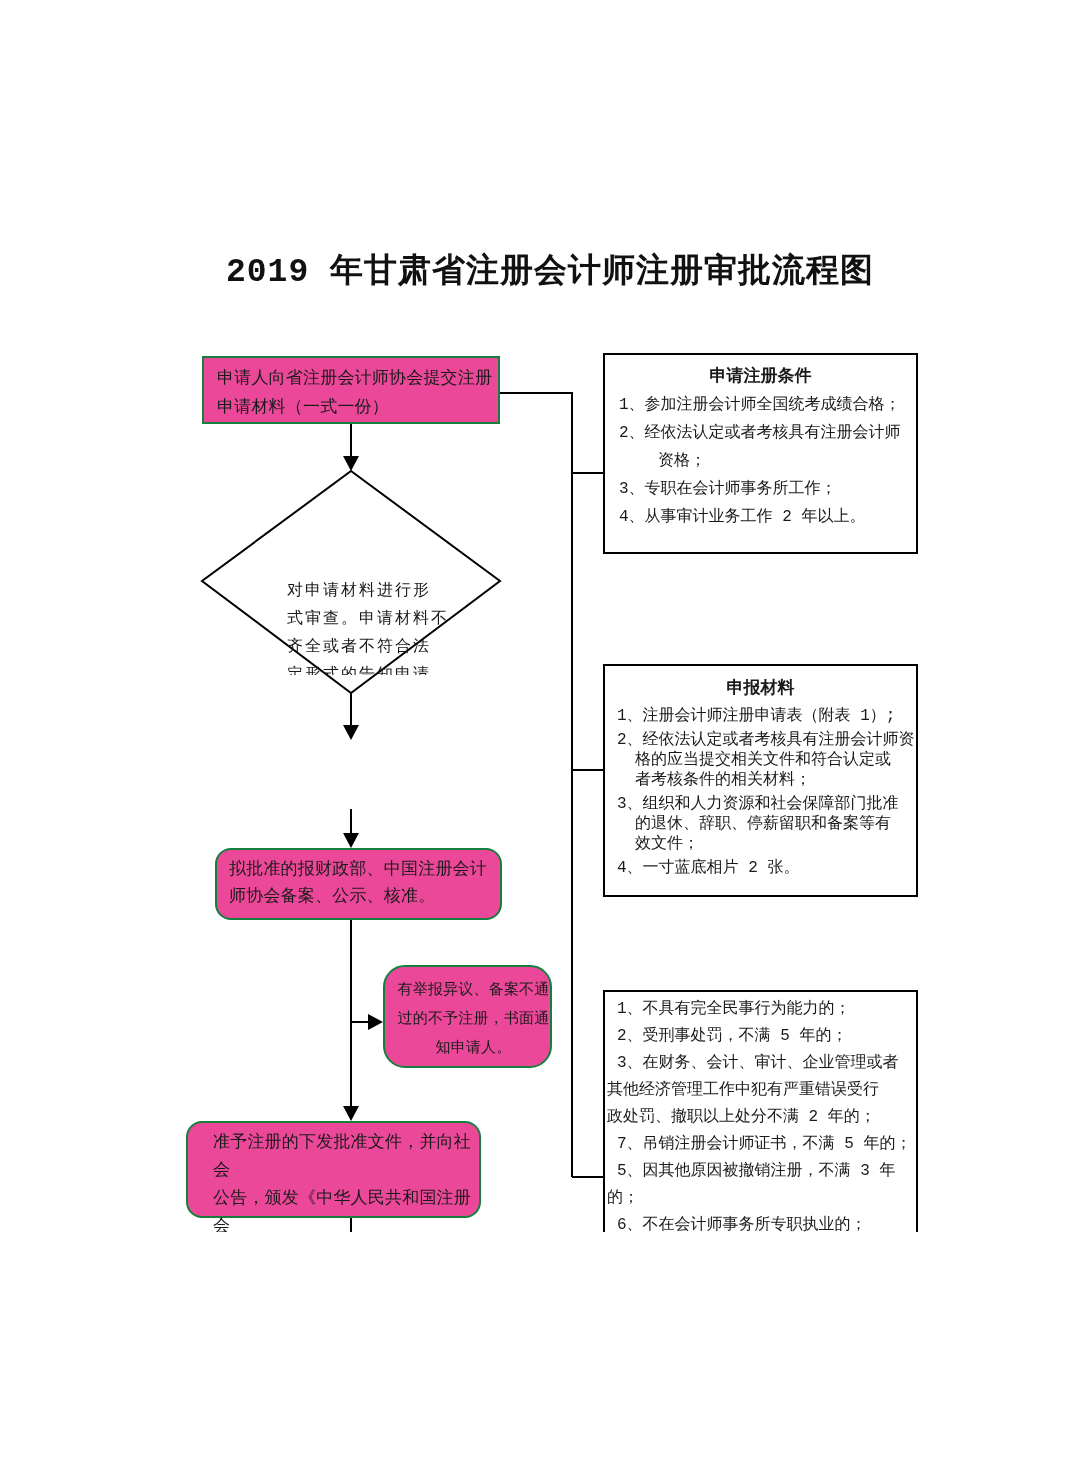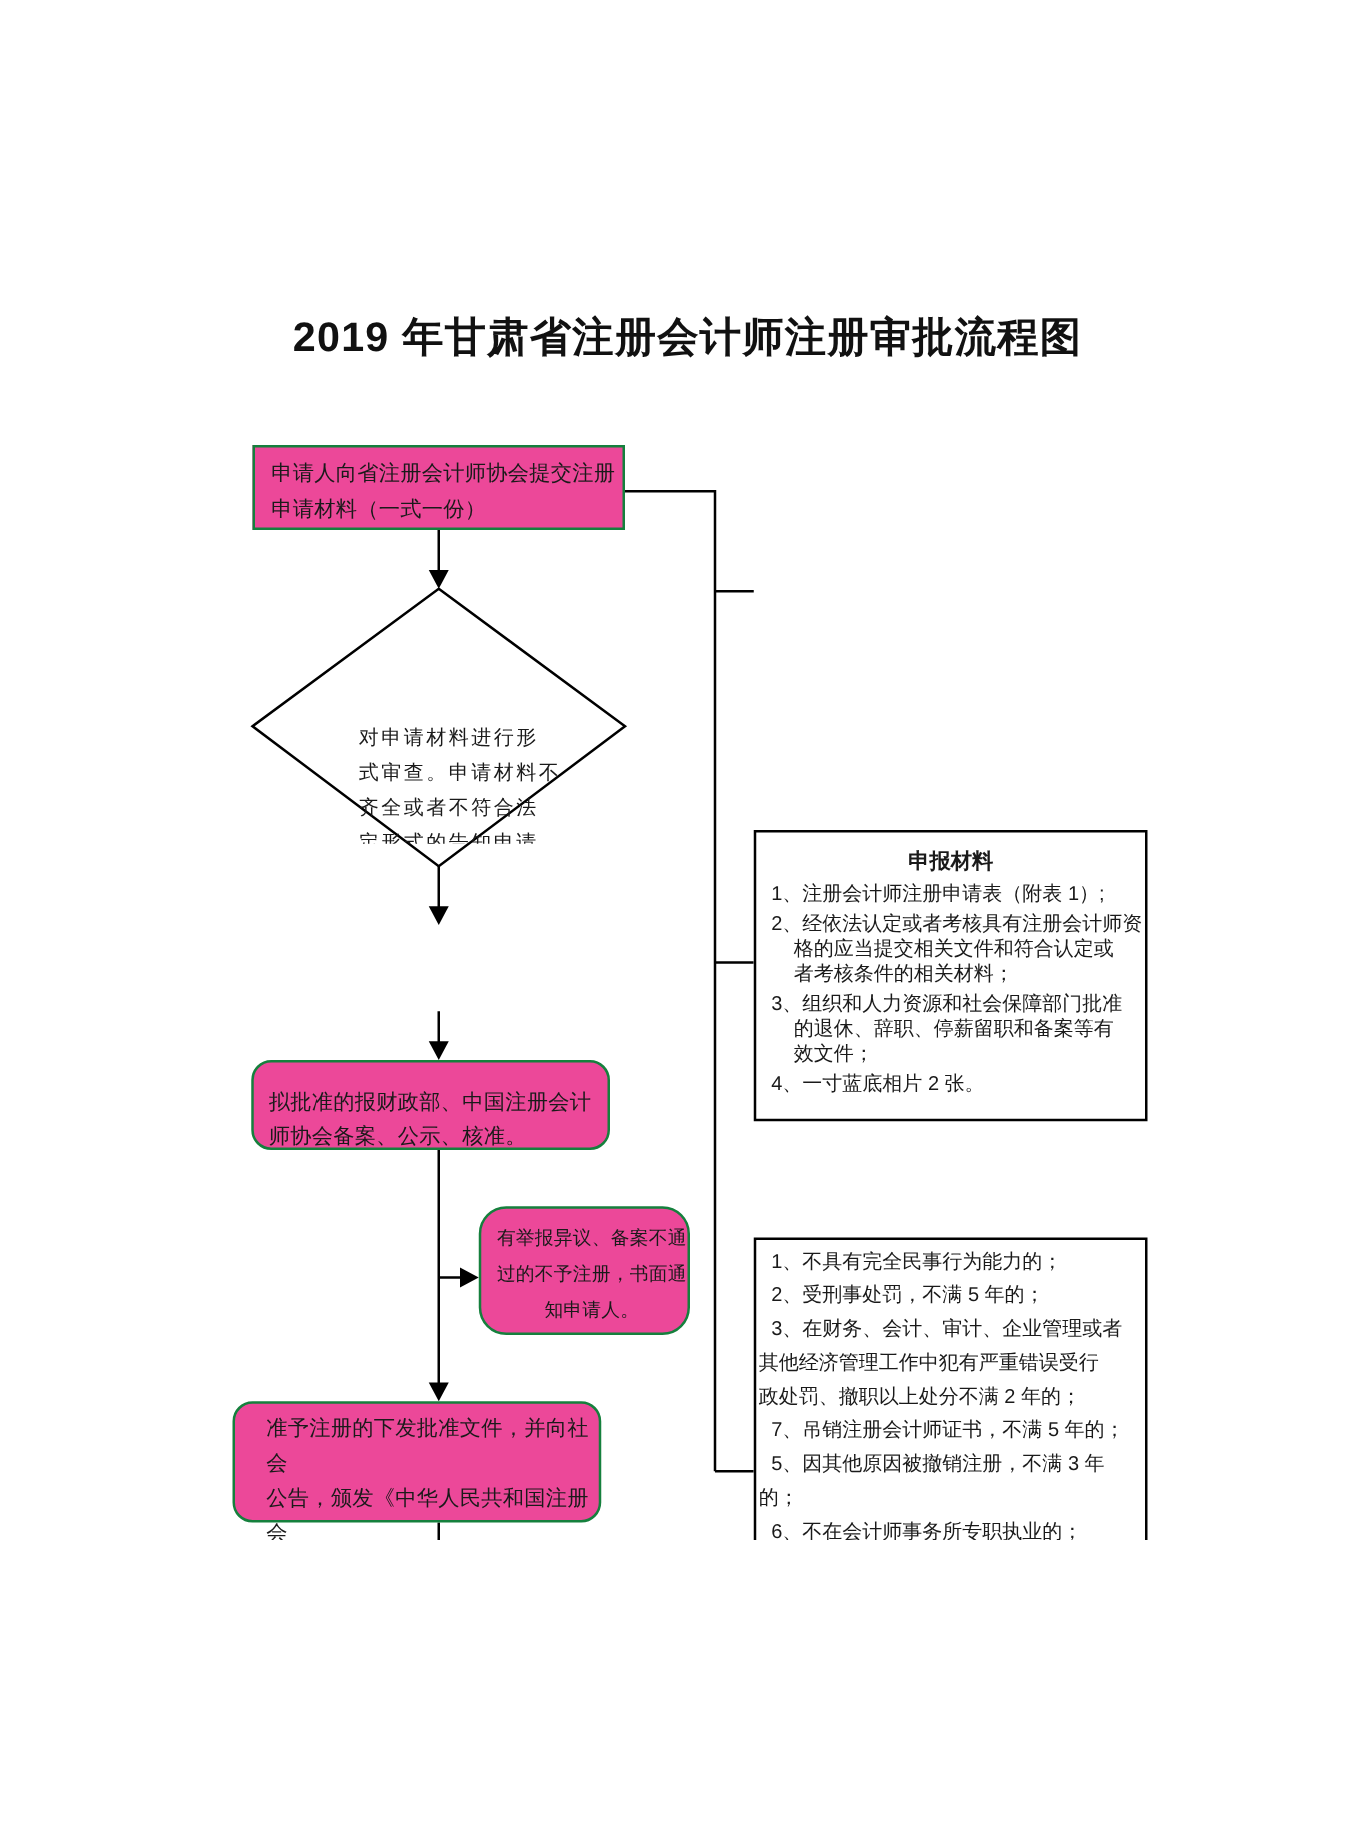--- a/index.html
+++ b/index.html
@@ -1,38 +1,38 @@
 <!DOCTYPE html>
 <html><head>
 <meta charset="utf-8">
 <style>
   html, body { margin: 0; padding: 0; background: #ffffff; }
   body { font-family: "Liberation Sans", sans-serif; color: #1a1a1a; }
-  #canvas { position: relative; width: 1080px; height: 1232px; background: #ffffff; overflow: hidden; }
+  #canvas { position: relative; width: 1080px; height: 1232px; background: #ffffff; overflow: hidden; font-family: Liberation Mono, monospace; }
   .txt { white-space: pre-line; }
 
   #title {
     position: absolute; left: 20px; top: 248px; width: 1060px;
     text-align: center; font-size: 33px; font-weight: bold; color: #111;
     letter-spacing: 1px;
   }
 
   svg.layer { position: absolute; left: 0; top: 0; }
 
   .fbox {
     position: absolute; box-sizing: border-box;
     border: 2px solid #15803d; background: #ec4899;
     font-size: 17px; line-height: 29px; letter-spacing: 0.2px;
     white-space: pre-line;
   }
   .rounded { border-radius: 16px; }
 
   #submit-box   { left: 202px; top: 356px;  width: 298px; height: 68px;  padding: 6px 4px 0 13px; }
   #accept-box   { left: 205px; top: 740px;  width: 283px; height: 69px;  padding: 5px 4px 0 12px; }
-  #record-box   { left: 201px; top: 848px;  width: 287px; height: 72px;  padding: 18px 4px 0 12px; line-height: 27px; }
+  #record-box   { left: 215px; top: 848px;  width: 287px; height: 72px;  padding: 6px 4px 0 12px; line-height: 27px; }
   #reject-box   { left: 383px; top: 965px;  width: 169px; height: 103px; padding: 9px 0 0 12px; font-size: 15px; line-height: 29px; border-radius: 22px; text-align: center; }
   #cert-box     { left: 186px; top: 1121px; width: 295px; height: 97px;  padding: 6px 4px 0 25px; line-height: 28px; }
   #query-box    { left: 196px; top: 1274px; width: 306px; height: 66px;  padding: 0 2px 0 12px; font-size: 16px; letter-spacing: 0;
                   display: flex; align-items: center; }
 
   #diamond-text {
     position: absolute; left: 287px; top: 533px; width: 172px; height: 98px;
     overflow: hidden; font-size: 16px; line-height: 28px; letter-spacing: 2px;
     white-space: pre-line;
     margin-top: 44px;
@@ -94,20 +94,28 @@
 
   <div id="reject-box" class="fbox rounded">有举报异议、备案不通
 过的不予注册，书面通
 知申请人。</div>
 
   <div id="cert-box" class="fbox rounded">准予注册的下发批准文件，并向社会
 公告，颁发《中华人民共和国注册会
 计师证书》。</div>
 
 
+  <div id="panel-conditions" class="panel">
+    <div class="panel-title">申请注册条件</div>
+    <div class="p-item">1、参加注册会计师全国统考成绩合格；</div>
+    <div class="p-item">2、经依法认定或者考核具有注册会计师
+资格；</div>
+    <div class="p-item">3、专职在会计师事务所工作；</div>
+    <div class="p-item">4、从事审计业务工作 2 年以上。</div>
+  </div>
 
   <div id="panel-materials" class="panel">
     <div class="panel-title">申报材料</div>
     <div class="p-item">1、注册会计师注册申请表（附表 1）;</div>
     <div class="p-item">2、经依法认定或者考核具有注册会计师资
 格的应当提交相关文件和符合认定或
 者考核条件的相关材料；</div>
     <div class="p-item">3、组织和人力资源和社会保障部门批准
 的退休、辞职、停薪留职和备案等有
 效文件；</div>

